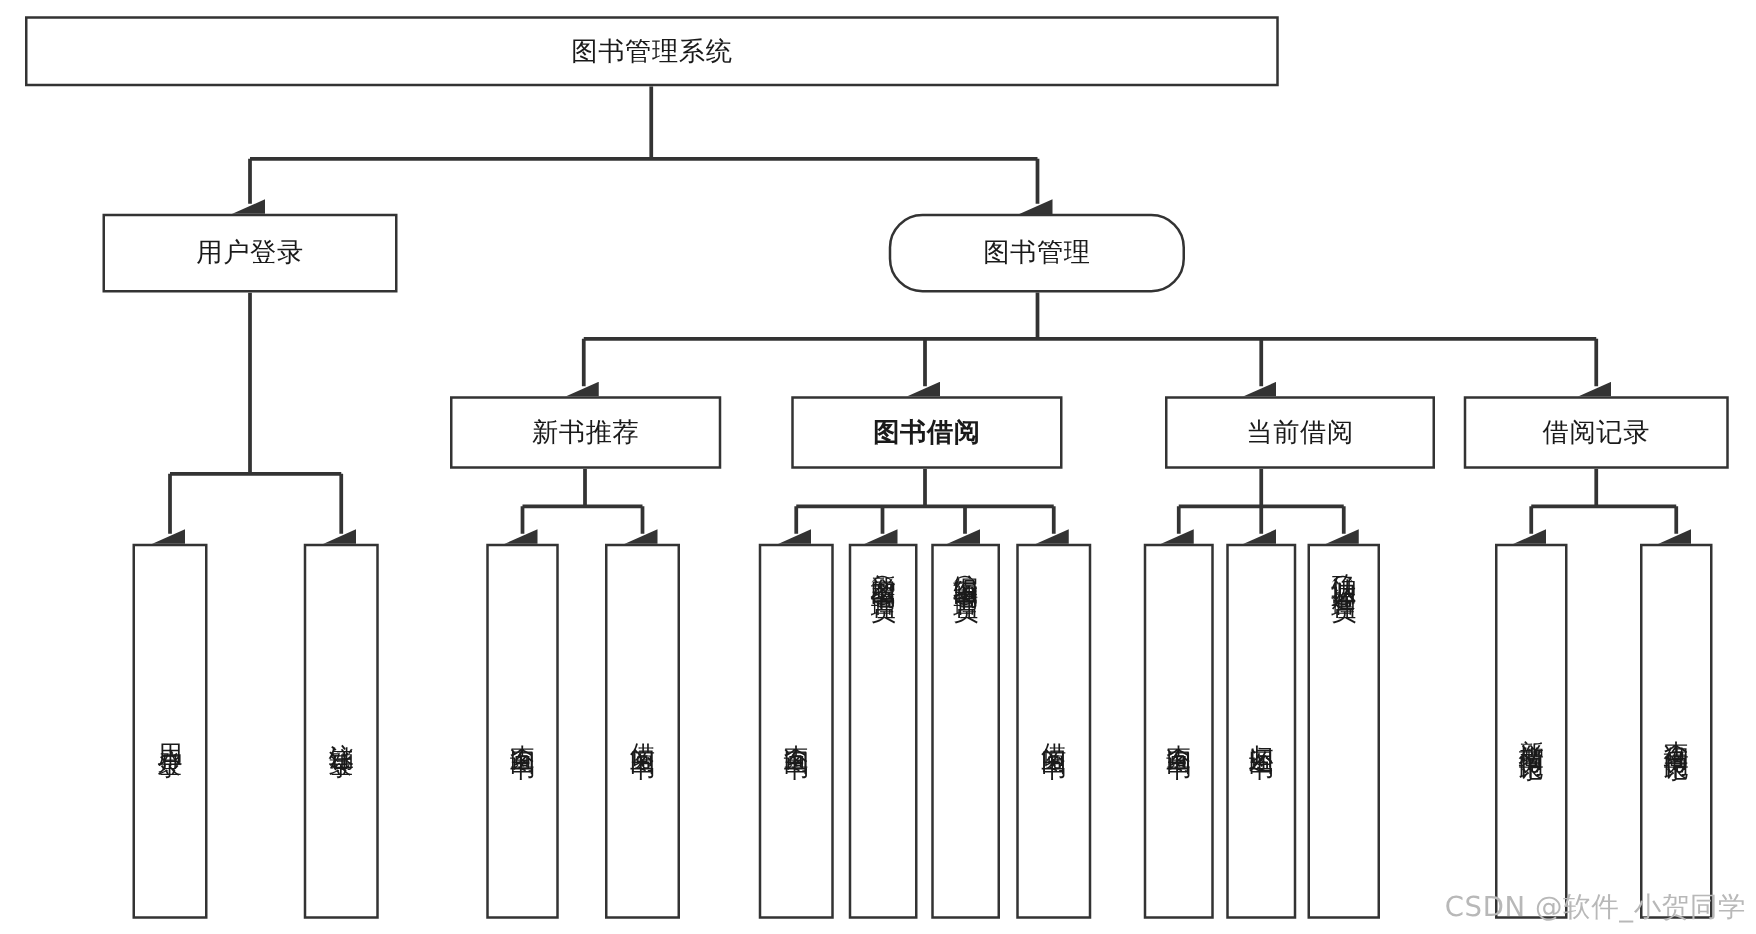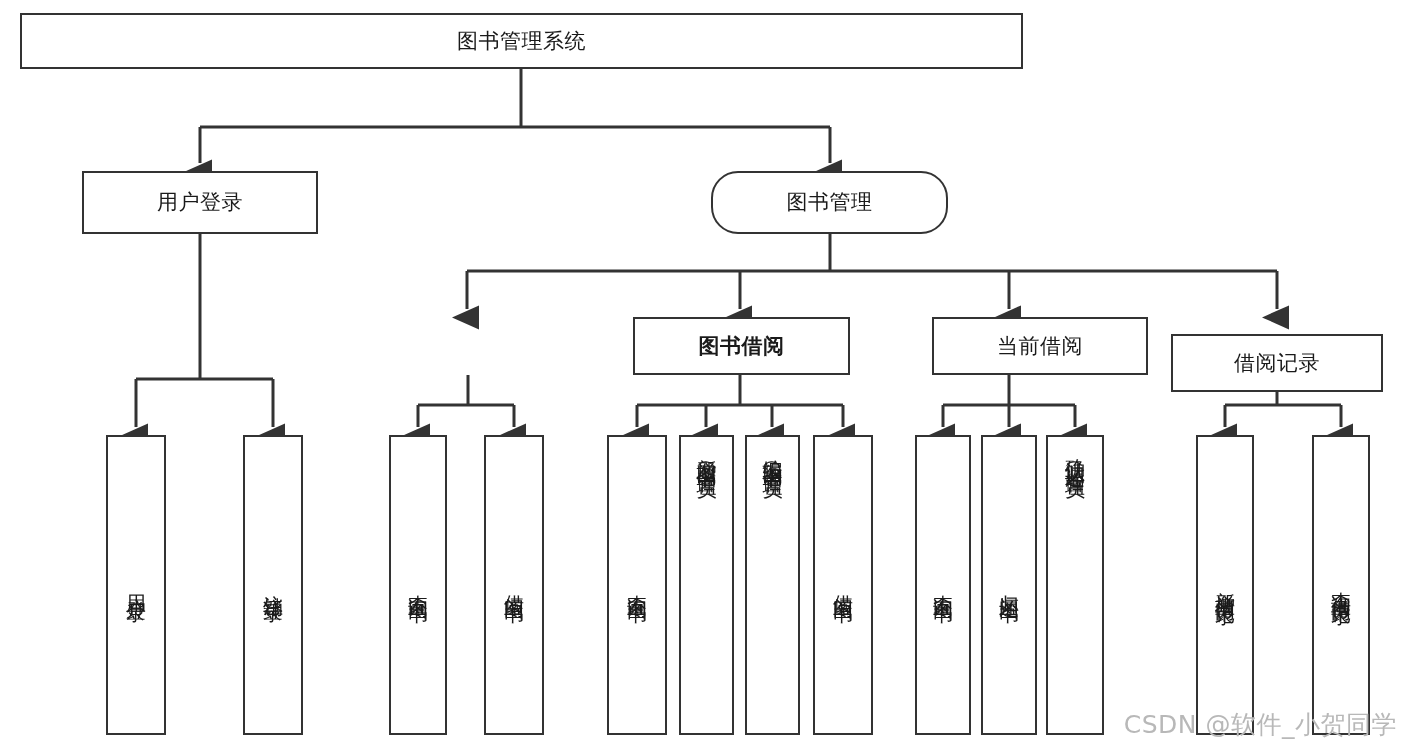--- a/index.html
+++ b/index.html
@@ -55,21 +55,21 @@
   }
   .node-box.vertical.centered {
     align-items: center;
     padding-top: 0;
   }
   #watermark {
     position: absolute;
     right: 8px;
     bottom: 6px;
     color: #b8b8b8;
-    font-size: 25px;
+    font-size: 22px;
     letter-spacing: 0.5px;
     white-space: nowrap;
     pointer-events: none;
   }
 </style>
 </head>
 <body>
 
 <div id="canvas">
 
@@ -127,27 +127,30 @@
     <span class="node-label">图书管理系统</span>
   </div>
 
   <div class="node-box" style="left:82px; top:171px; width:236px; height:63px;">
     <span class="node-label">用户登录</span>
   </div>
   <div class="node-box" style="left:711px; top:171px; width:237px; height:63px;border-radius:27px;">
     <span class="node-label">图书管理</span>
   </div>
 
+  <div class="node-box" style="left:360px; top:317px; width:217px; height:58px;">
+    <span class="node-label">新书推荐</span>
+  </div>
   <div class="node-box" style="left:633px; top:317px; width:217px; height:58px;font-weight:bold;">
     <span class="node-label">图书借阅</span>
   </div>
   <div class="node-box" style="left:932px; top:317px; width:216px; height:58px;">
     <span class="node-label">当前借阅</span>
   </div>
-  <div class="node-box" style="left:1171px; top:334px; width:212px; height:58px;">
+  <div class="node-box" style="left:1171px; top:317px; width:212px; height:58px;">
     <span class="node-label">借阅记录</span>
   </div>
 
   <div class="node-box vertical centered" style="left:106px; top:435px; width:60px; height:300px;">
     <span class="node-label">用户登录</span>
   </div>
   <div class="node-box vertical centered" style="left:243px; top:435px; width:60px; height:300px;">
     <span class="node-label">注销登录</span>
   </div>
 

